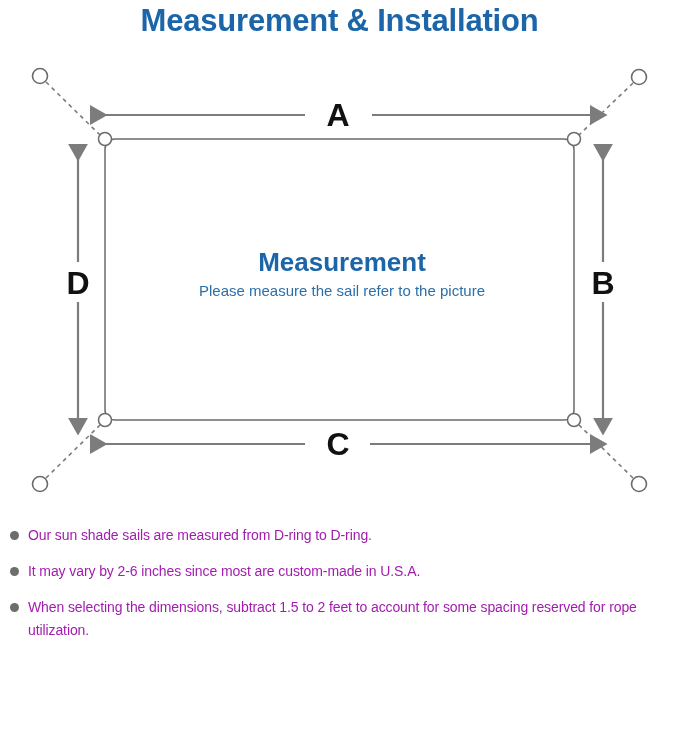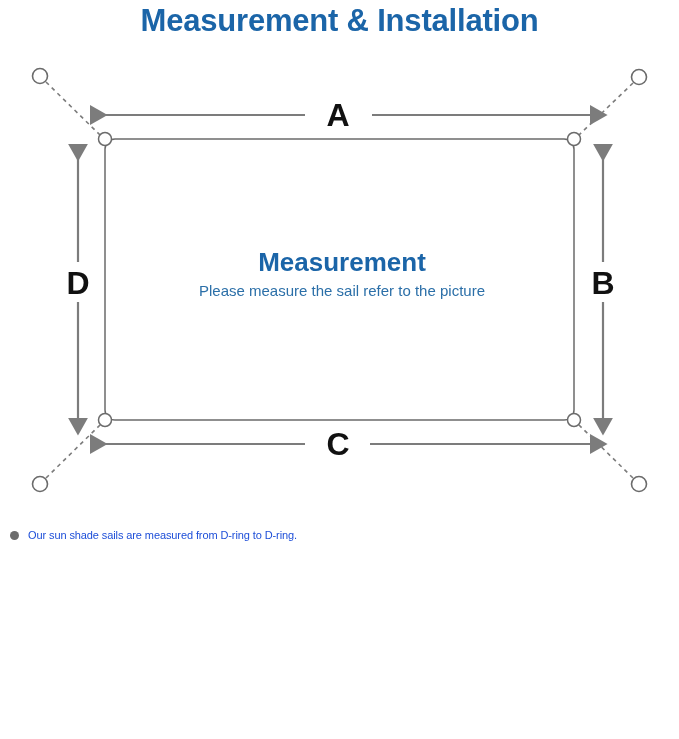--- a/index.html
+++ b/index.html
@@ -57,23 +57,23 @@
     flex: 0 0 auto;
     width: 9px;
     height: 9px;
     border-radius: 50%;
     background: #6d6d6d;
     margin-top: 7px;
     margin-right: 9px;
   }
   .note-text {
     flex: 1 1 auto;
-    font-size: 11px;
+    font-size: 14px;
     line-height: 23px;
-    color: #1d4ed8;
+    color: #a21caf;
     font-family: "Liberation Sans", sans-serif;
     padding-right: 4px;
     letter-spacing: -0.1px;
   }
 </style>
 </head>
 <body>
 
 <div id="page">
 
@@ -125,15 +125,23 @@
 
     <text x="342" y="227" text-anchor="middle" font-family="Liberation Sans, sans-serif" font-size="26" font-weight="bold" fill="#1b65a8">Measurement</text>
     <text x="342" y="252" text-anchor="middle" font-family="Liberation Sans, sans-serif" font-size="15" fill="#2b6fa8">Please measure the sail refer to the picture</text>
   </svg>
 
   <div class="notes">
     <div class="note-item">
       <span class="note-bullet"></span>
       <span class="note-text">Our sun shade sails are measured from D-ring to D-ring.</span>
     </div>
+    <div class="note-item">
+      <span class="note-bullet"></span>
+      <span class="note-text">It may vary by 2-6 inches since most are custom-made in U.S.A.</span>
+    </div>
+    <div class="note-item">
+      <span class="note-bullet"></span>
+      <span class="note-text">When selecting the dimensions, subtract 1.5 to 2 feet to account for some spacing reserved for rope utilization.</span>
+    </div>
   </div>
 
 </div>
 
 </body></html>

